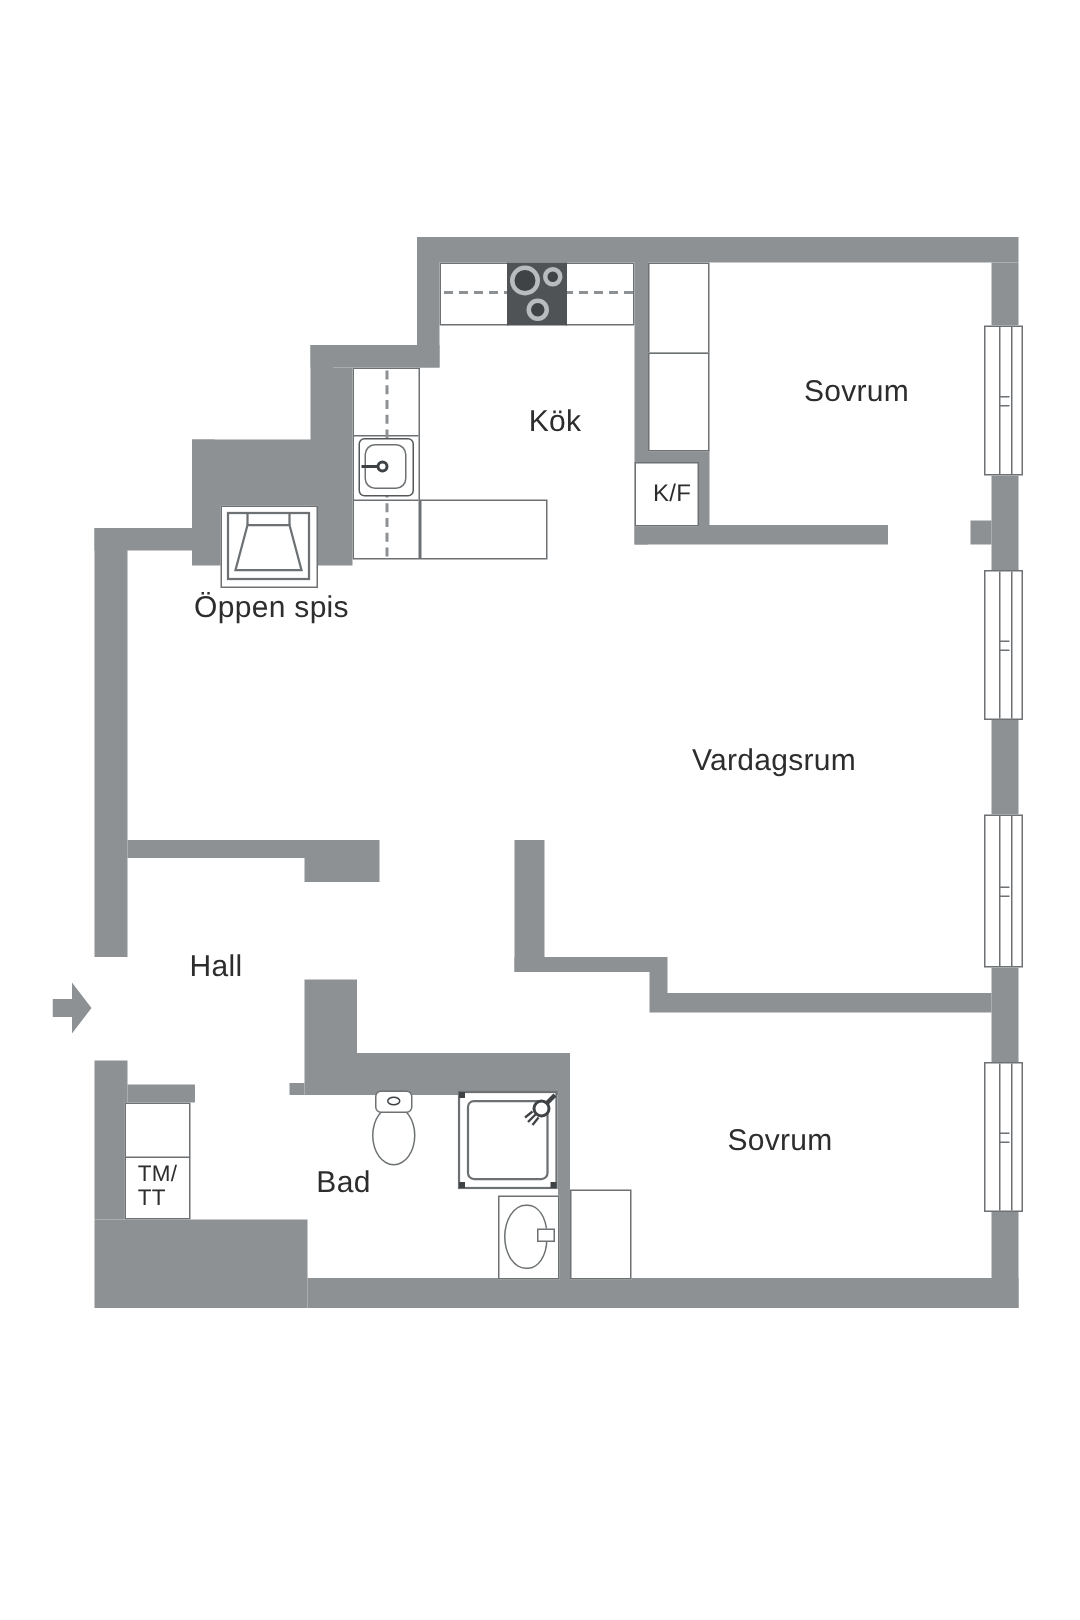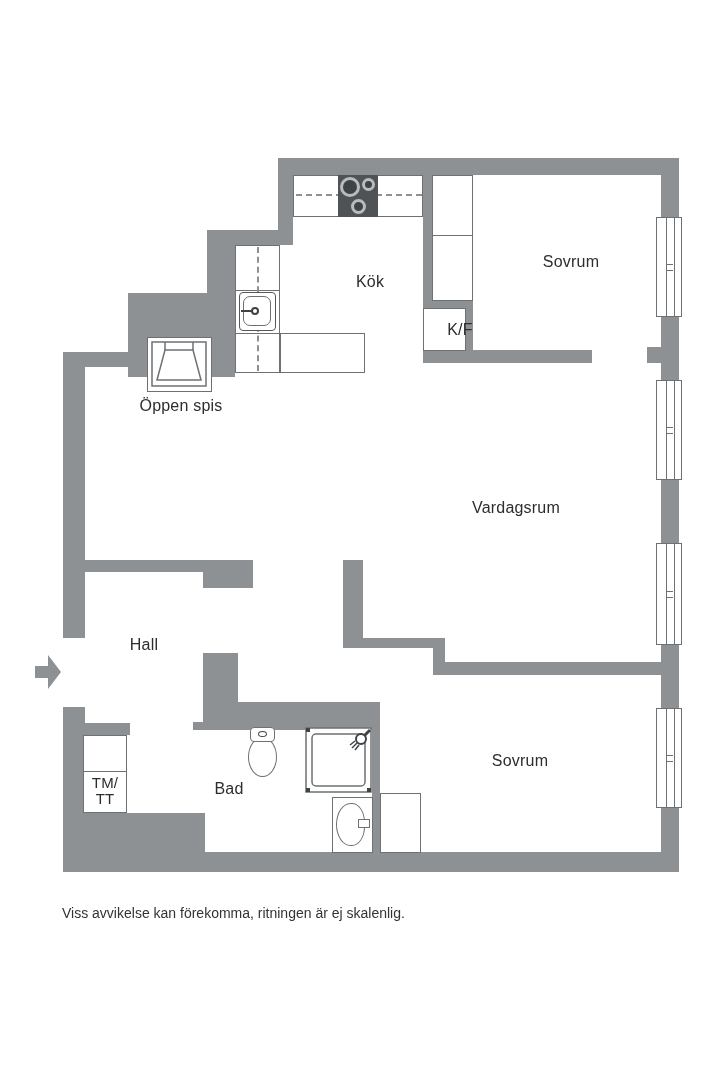--- a/index.html
+++ b/index.html
@@ -15,21 +15,21 @@
   #plan{position:relative;width:720px;height:1080px;background:var(--bg);overflow:hidden;
         font-family:"Liberation Sans","DejaVu Sans",sans-serif;color:var(--text);}
   .w{position:absolute;background:var(--wall);}
   .box{position:absolute;background:#fff;border:1.5px solid var(--line);box-sizing:border-box;}
   .thinbox{position:absolute;background:#fff;border:1px solid var(--line);box-sizing:border-box;}
   .window{position:absolute;left:656px;width:26px;background:#fff;border:1.5px solid var(--line);box-sizing:border-box;}
   .window .pane{position:absolute;top:0;bottom:0;left:9px;width:7px;
                 border-left:1.5px solid var(--line);border-right:1.5px solid var(--line);}
   .window .bar{position:absolute;left:9px;width:7px;top:50%;height:7px;margin-top:-3.5px;box-sizing:border-box;
                border-top:1.5px solid var(--line);border-bottom:1.5px solid var(--line);}
-  .label{position:absolute;transform:translate(-50%,-50%);font-size:16px;letter-spacing:.2px;
+  .label{position:absolute;transform:translate(-50%,-50%);font-size:20px;letter-spacing:.2px;
          color:var(--text);white-space:nowrap;}
   .label.small{font-size:16px;}
   .dash-h{position:absolute;border-top:2px dashed var(--wall);}
   .dash-v{position:absolute;border-left:2px dashed var(--wall);}
   .stove{position:absolute;background:var(--stove);}
   .burner{position:absolute;border-radius:50%;background:var(--burner-center);border:3px solid var(--burner-ring);box-sizing:border-box;}
   .divline{position:absolute;background:var(--line);}
   .caption{position:absolute;font-size:14px;color:#333;}
   svg{display:block;}
 </style>
@@ -156,26 +156,25 @@
   </div>
 
   <div style="position:absolute;left:35px;top:651px;">
     <svg width="27" height="42" viewBox="0 0 27 42">
       <polygon points="0,15 13,15 13,4 26,21 13,38 13,27 0,27" fill="#8d9193"></polygon>
     </svg>
   </div>
 
   <div class="label" style="left:370px;top:282px;">Kök</div>
   <div class="label" style="left:571px;top:262px;">Sovrum</div>
-  <div class="label small" style="left:460px;top:330px;">K/F</div>
+  <div class="label small" style="left:448px;top:330px;">K/F</div>
   <div class="label" style="left:181px;top:406px;">Öppen spis</div>
   <div class="label" style="left:516px;top:508px;">Vardagsrum</div>
   <div class="label" style="left:144px;top:645px;">Hall</div>
   <div class="label" style="left:229px;top:789px;">Bad</div>
   <div class="label" style="left:520px;top:761px;">Sovrum</div>
-  <div class="label" style="left:105px;top:791px;font-size:15px;line-height:16px;text-align:center;">
+  <div class="label" style="left:105px;top:791px;font-size:15px;line-height:16px;text-align:left;">
     <span style="display:block;">TM/</span>
     <span style="display:block;">TT</span>
   </div>
 
-  <div class="caption" style="left:62px;top:905px;">Viss avvikelse kan förekomma, ritningen är ej skalenlig.</div>
 
 </div>
 
 </body></html>

